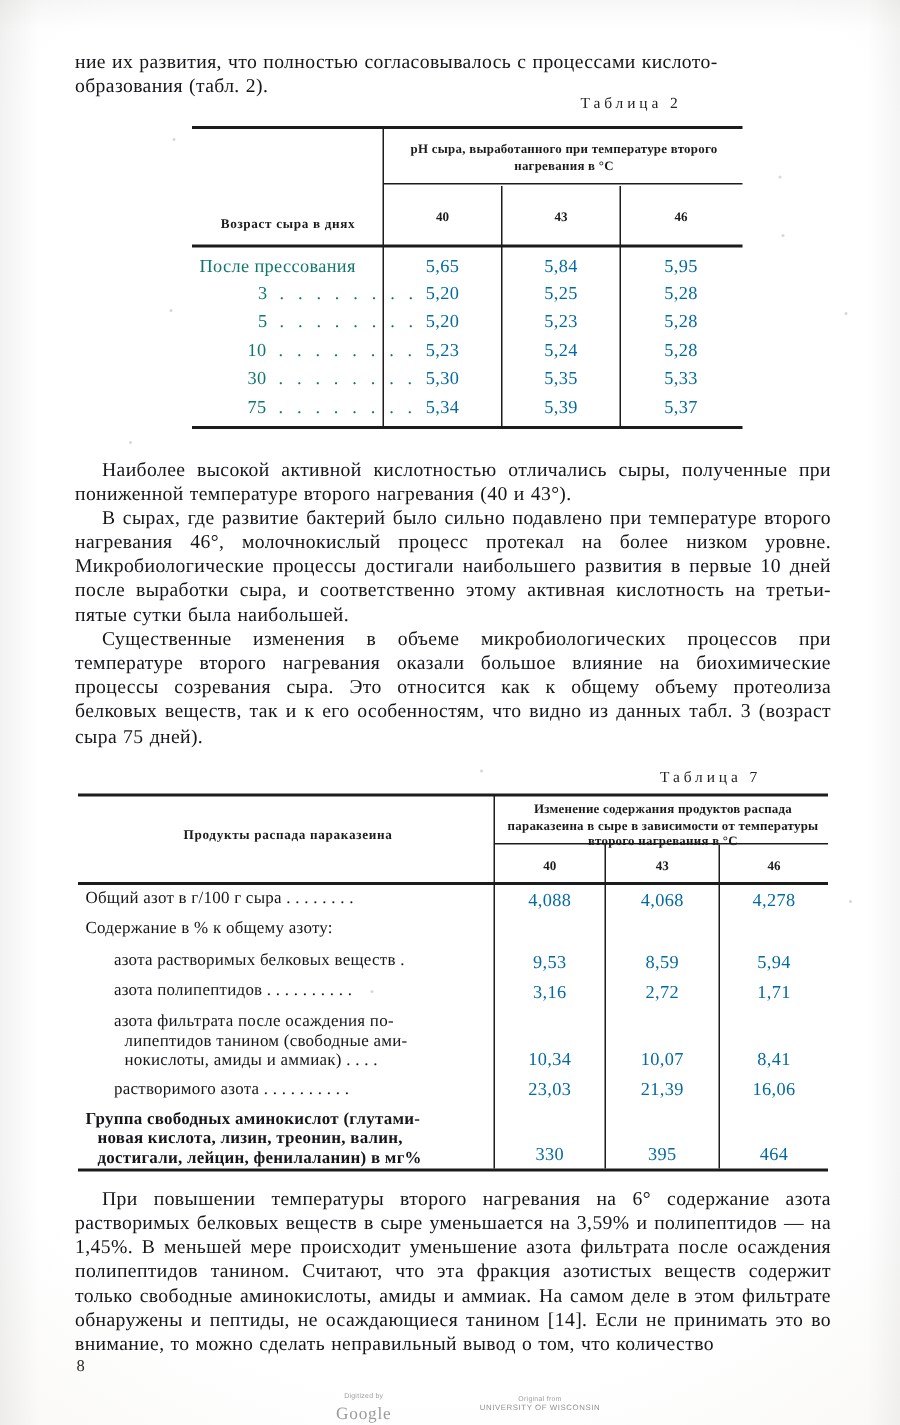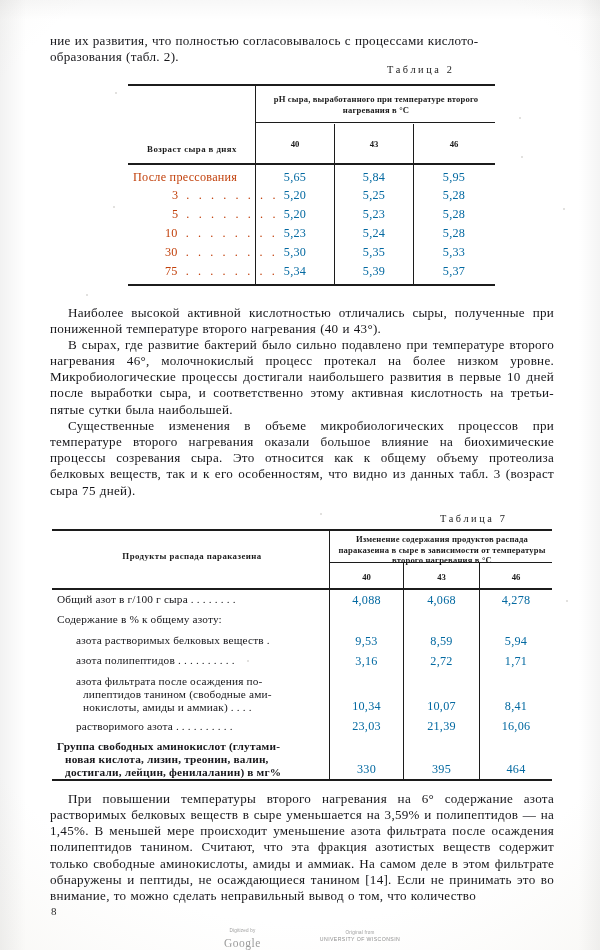--- a/index.html
+++ b/index.html
@@ -103,21 +103,21 @@
   .cell-num {
     position: absolute;
     font-size: 12.2px;
     text-align: center;
     color: #0369a1;
     letter-spacing: 0.02em;
   }
   .cell-lbl {
     position: absolute;
     font-size: 12.2px;
-    color: #c2410c;
+    color: #0f766e;
     letter-spacing: 0.02em;
     white-space: nowrap;
   }
   .leader { letter-spacing: 3.1px; }
 
   
   .t3lbl {
     position: absolute;
     font-size: 11.3px;
     line-height: 13.4px;

